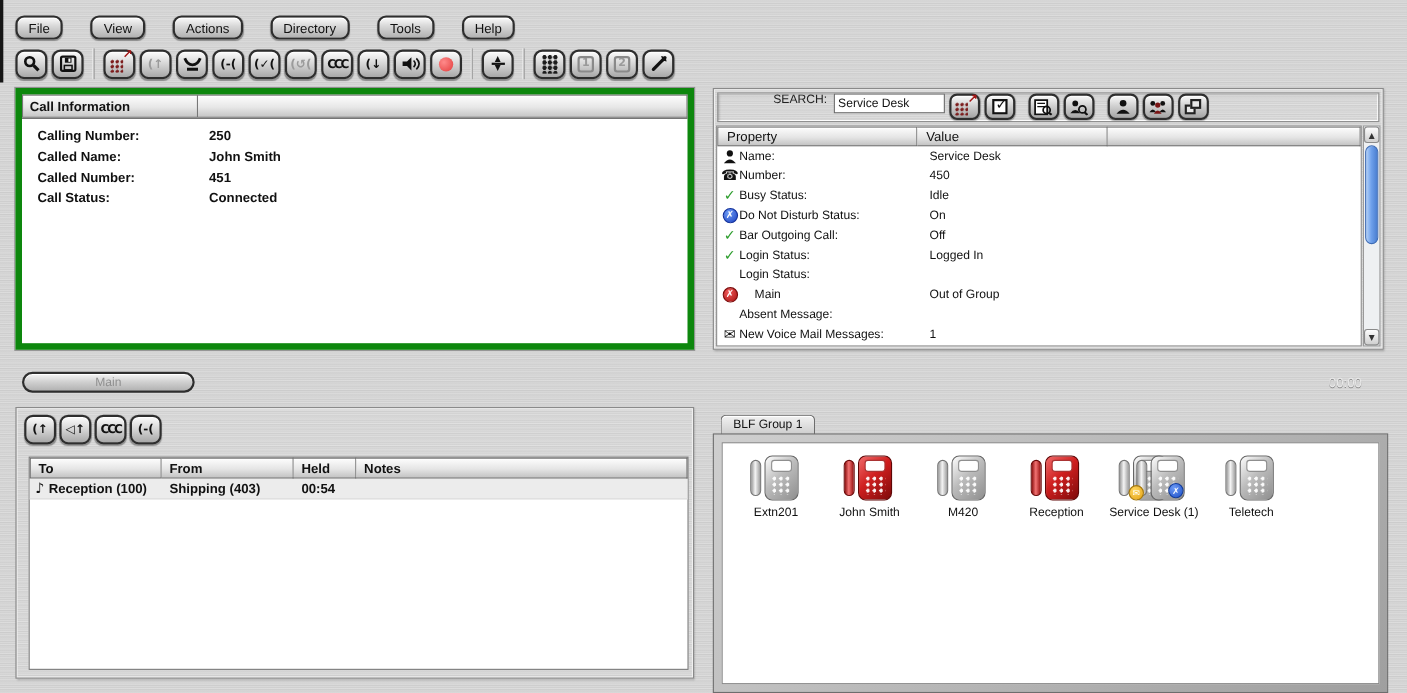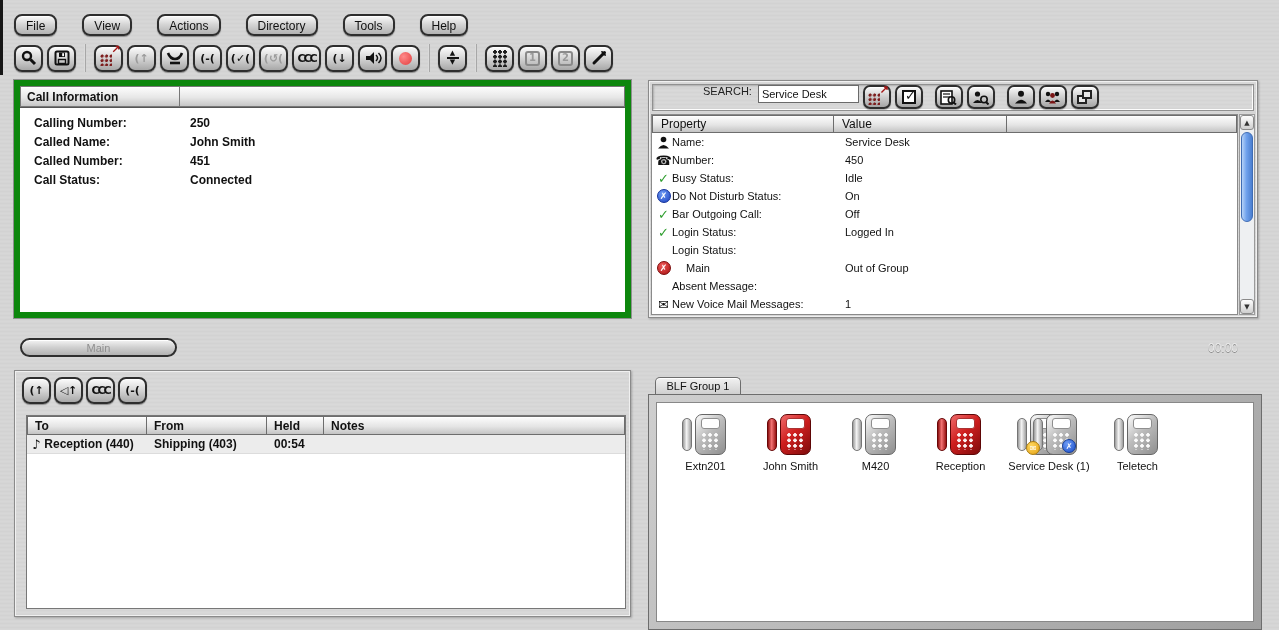--- a/index.html
+++ b/index.html
@@ -421,21 +421,21 @@
     <div class="heldtable">
       <div class="ht-head">
         <div class="ht-hcell c1">To</div>
         <div class="ht-hcell c2">From</div>
         <div class="ht-hcell c3">Held</div>
         <div class="ht-hcell c4">Notes</div>
       </div>
       <div class="ht-row">
         <span class="hc1">
             <span class="note-ic">♪</span>
-            <span>Reception (440)</span>
+            <span>Reception (100)</span>
           </span>
         <span class="hc2">Shipping (403)</span>
         <span class="hc3">00:54</span>
         <span class="hc4"></span>
       </div>
     </div>
   </div>
 
   <div class="blftab">BLF Group 1</div>
   <div class="blfpanel">

